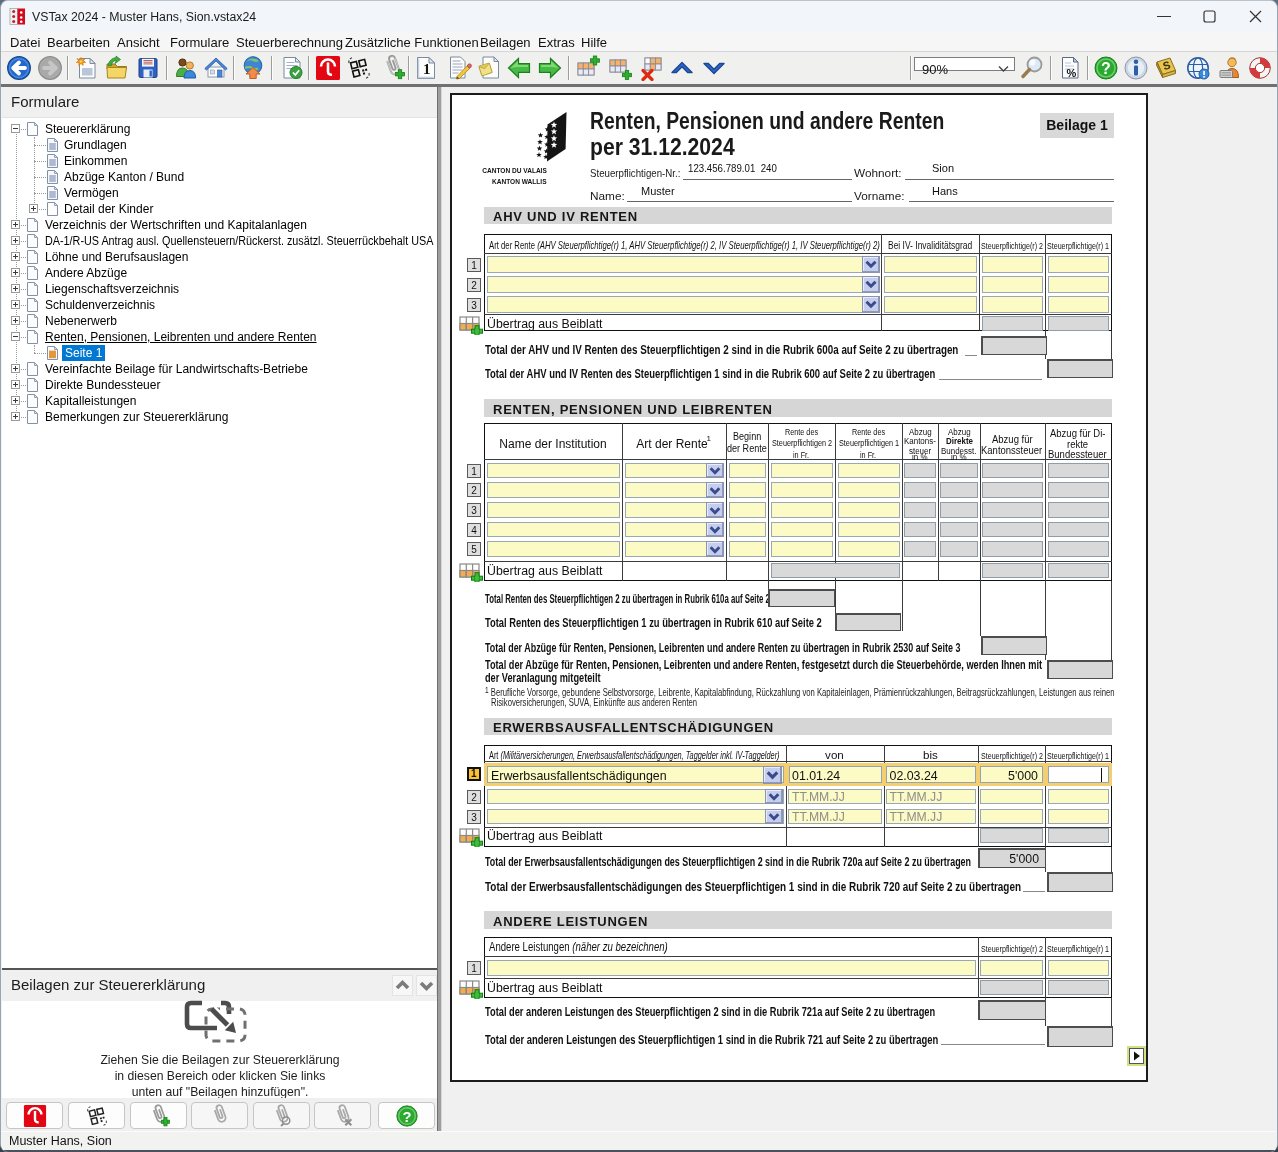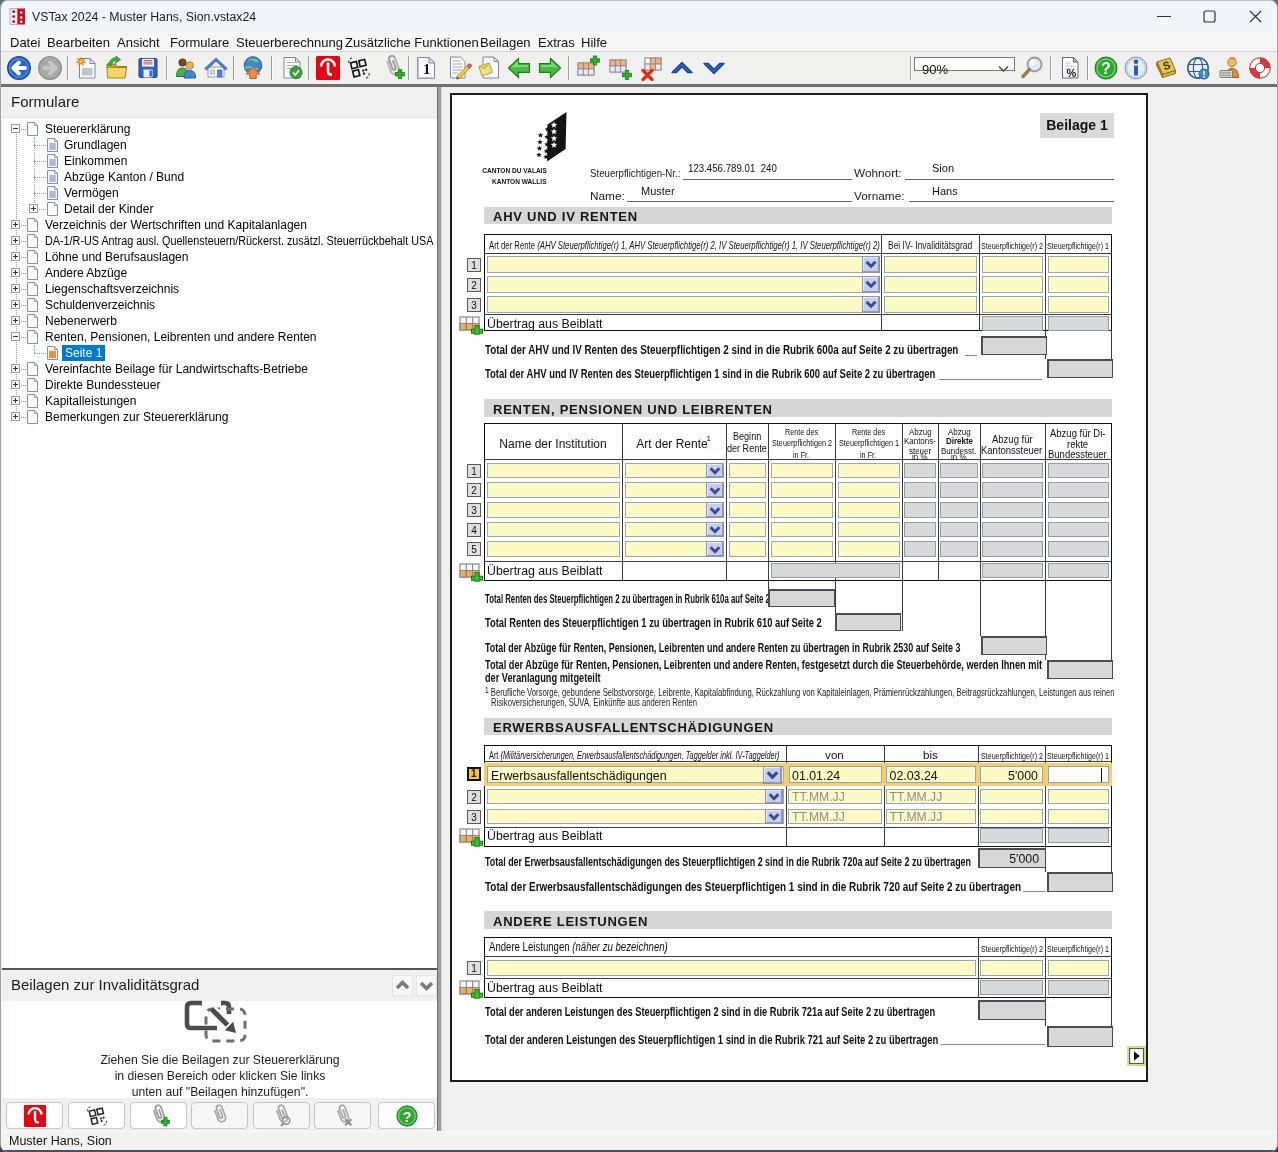--- a/index.html
+++ b/index.html
@@ -500,21 +500,21 @@
           <path d="M7.5 0.5 V3.5 H10.5 Z" fill="#dde3ec" stroke="#8291a8" stroke-width="0.8"></path>
         </svg>
     <div class="trow" style="left:43px;top:195px;">Nebenerwerb</div>
     <div style="position:absolute;left:14px;top:219px;width:12px;height:1px;border-top:1px dotted #9a9a9a;"></div>
     <div class="pm" style="left:9px;top:214px;"></div>
     <div style="position:absolute;left:11px;top:218px;width:5px;height:1px;background:#3a3a3a;"></div>
     <svg class="doc" style="left:25px;top:212px;" width="11" height="14" viewBox="0 0 11 14">
           <path d="M0.5 0.5 H7.5 L10.5 3.5 V13.5 H0.5 Z" fill="#fdfdfd" stroke="#8291a8"></path>
           <path d="M7.5 0.5 V3.5 H10.5 Z" fill="#dde3ec" stroke="#8291a8" stroke-width="0.8"></path>
         </svg>
-    <div class="trow" style="left:43px;top:211px;">Renten, Pensionen, Leibrenten und andere Renten</div>
+    <div class="trow" style="left:43px;top:211px;text-decoration:underline;">Renten, Pensionen, Leibrenten und andere Renten</div>
     <div style="position:absolute;left:32px;top:235px;width:12px;height:1px;border-top:1px dotted #9a9a9a;"></div>
     <svg class="doc" style="left:45px;top:228px;" width="11" height="14" viewBox="0 0 11 14">
           <path d="M0.5 0.5 H7.5 L10.5 3.5 V13.5 H0.5 Z" fill="#fdfdfd" stroke="#8291a8"></path>
           <path d="M7.5 0.5 V3.5 H10.5 Z" fill="#dde3ec" stroke="#8291a8" stroke-width="0.8"></path>
           <rect x="2" y="4.6" width="7" height="7.6" fill="#e2973d"></rect>
         </svg>
     <div class="trow" style="left:60px;top:227px;background:#0078d4;color:#fff;padding:0 3px;">Seite 1</div>
     <div style="position:absolute;left:14px;top:251px;width:12px;height:1px;border-top:1px dotted #9a9a9a;"></div>
     <div class="pm" style="left:9px;top:246px;"></div>
     <div style="position:absolute;left:11px;top:250px;width:5px;height:1px;background:#3a3a3a;"></div>
@@ -547,21 +547,21 @@
     <div style="position:absolute;left:11px;top:298px;width:5px;height:1px;background:#3a3a3a;"></div>
     <div style="position:absolute;left:13px;top:296px;width:1px;height:5px;background:#3a3a3a;"></div>
     <svg class="doc" style="left:25px;top:292px;" width="11" height="14" viewBox="0 0 11 14">
           <path d="M0.5 0.5 H7.5 L10.5 3.5 V13.5 H0.5 Z" fill="#fdfdfd" stroke="#8291a8"></path>
           <path d="M7.5 0.5 V3.5 H10.5 Z" fill="#dde3ec" stroke="#8291a8" stroke-width="0.8"></path>
         </svg>
     <div class="trow" style="left:43px;top:291px;">Bemerkungen zur Steuererklärung</div>
     </div>
     <div id="beilagen">
       <div style="position:absolute;left:0;top:0;width:435px;height:31px;background:#f0f0f0;">
-        <div style="position:absolute;left:9px;top:6px;font-size:15px;color:#1c1c1c;">Beilagen zur Invaliditätsgrad</div>
+        <div style="position:absolute;left:9px;top:6px;font-size:15px;color:#1c1c1c;">Beilagen zur Steuererklärung</div>
         <div style="position:absolute;left:390px;top:5px;width:21px;height:21px;background:#f7f7f7;border:1px solid #e4e4e4;">
           <svg width="19" height="19" viewBox="0 0 19 19">
               <path d="M4 12 L9.5 6.5 L15 12" fill="none" stroke="#7b7b7b" stroke-width="3.6"></path>
             </svg></div>
         <div style="position:absolute;left:414px;top:5px;width:21px;height:21px;background:#f7f7f7;border:1px solid #e4e4e4;">
           <svg width="19" height="19" viewBox="0 0 19 19">
               <path d="M4 7 L9.5 12.5 L15 7" fill="none" stroke="#7b7b7b" stroke-width="3.6"></path>
             </svg></div>
       </div>
       <svg style="position:absolute;left:180px;top:29px;" width="68" height="52" viewBox="0 0 68 52">
@@ -593,20 +593,21 @@
       <polygon points="62.0,35.6 62.7,37.5 64.8,37.6 63.2,38.9 63.7,40.8 62.0,39.7 60.3,40.8 60.8,38.9 59.2,37.6 61.3,37.5" fill="#141414"></polygon>
       <polygon points="61.5,42.4 62.2,44.3 64.3,44.4 62.7,45.7 63.2,47.6 61.5,46.5 59.8,47.6 60.3,45.7 58.7,44.4 60.8,44.3" fill="#141414"></polygon>
       <polygon points="61.0,48.0 61.7,49.9 63.8,50.0 62.2,51.3 62.7,53.2 61.0,52.1 59.3,53.2 59.8,51.3 58.2,50.0 60.3,49.9" fill="#141414"></polygon>
       <polygon points="55.5,26.4 56.2,28.3 58.3,28.4 56.7,29.7 57.2,31.6 55.5,30.5 53.8,31.6 54.3,29.7 52.7,28.4 54.8,28.3" fill="#141414"></polygon>
       <polygon points="55.0,33.2 55.7,35.1 57.8,35.2 56.2,36.5 56.7,38.4 55.0,37.3 53.3,38.4 53.8,36.5 52.2,35.2 54.3,35.1" fill="#141414"></polygon>
       <polygon points="54.5,39.6 55.2,41.5 57.3,41.6 55.7,42.9 56.2,44.8 54.5,43.7 52.8,44.8 53.3,42.9 51.7,41.6 53.8,41.5" fill="#141414"></polygon>
       <polygon points="54.0,46.0 54.7,47.9 56.8,48.0 55.2,49.3 55.7,51.2 54.0,50.1 52.3,51.2 52.8,49.3 51.2,48.0 53.3,47.9" fill="#141414"></polygon>
     </svg>
   <div class="abs" style="left:446px;top:165px;width:100px;text-align:right;font-size:8px;font-weight:bold;color:#111;white-space:nowrap;"><span style="display:inline-block;transform:scaleX(0.82);transform-origin:100% 50%;">CANTON DU VALAIS</span></div>
     <div class="abs" style="left:446px;top:176px;width:100px;text-align:right;font-size:8px;font-weight:bold;color:#111;white-space:nowrap;"><span style="display:inline-block;transform:scaleX(0.82);transform-origin:100% 50%;">KANTON WALLIS</span></div>
+  <div class="abs" style="left:589px;top:107px;font-size:23.5px;font-weight:bold;color:#1a1a1a;line-height:26px;white-space:nowrap;"><span class="cx" style="transform:scaleX(0.822);" id="t1a">Renten, Pensionen und andere Renten</span><br><span class="cx" style="transform:scaleX(0.90);" id="t1b">per 31.12.2024</span></div>
   <div class="abs" style="left:1039px;top:112px;width:74px;height:25px;background:#d9d9d9;">
       <div style="position:absolute;left:0;top:4px;width:74px;text-align:center;font-size:14px;font-weight:bold;color:#111;">Beilage 1</div>
     </div>
   <div class="abs" style="left:589px;top:165px;font-size:11.8px;color:#1a1a1a;white-space:nowrap;"><span class="cx" style="transform:scaleX(0.82);">Steuerpflichtigen-Nr.:</span></div>
   <div class="abs" style="left:687px;top:160.5px;font-size:11px;color:#111;white-space:nowrap;"><span class="cx" style="transform:scaleX(0.88);">123.456.789.01&nbsp;&nbsp;240</span></div>
   <div class="hline" style="left:682px;top:178px;width:169px;background:#666;"></div>
   <div class="abs" style="left:853px;top:165px;font-size:11.8px;color:#1a1a1a;">Wohnort:</div>
   <div class="abs" style="left:931px;top:160.5px;font-size:11px;color:#111;">Sion</div>
   <div class="hline" style="left:904px;top:178px;width:209px;background:#666;"></div>
   <div class="abs" style="left:589px;top:188px;font-size:11.8px;color:#1a1a1a;">Name:</div>

